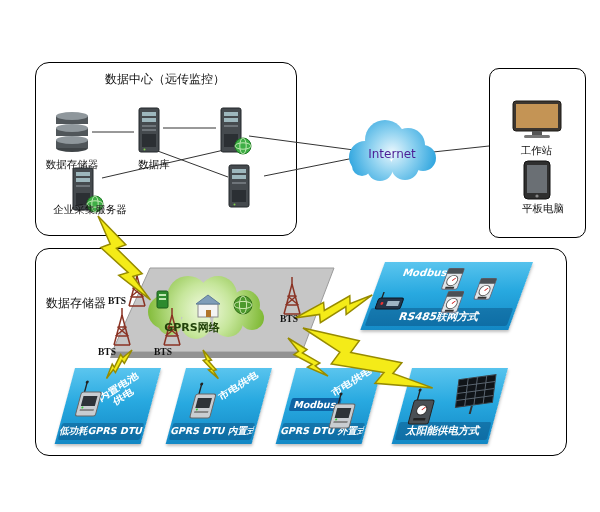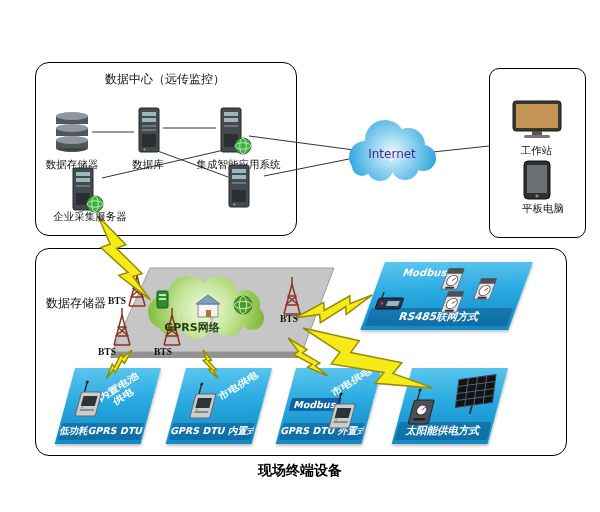--- a/index.html
+++ b/index.html
@@ -251,49 +251,48 @@
     <svg width="26" height="48" viewBox="0 0 26 48">
       <rect x="3" y="2" width="20" height="44" rx="2" fill="#454a4e" stroke="#23272a"></rect>
       <rect x="6" y="6" width="14" height="4" fill="#9db7bd"></rect>
         <rect x="6" y="12" width="14" height="4" fill="#9db7bd"></rect>
       <rect x="6" y="19" width="14" height="2" fill="#6e7479"></rect>
         <rect x="6" y="23" width="14" height="2" fill="#6e7479"></rect>
       <rect x="6" y="28" width="14" height="13" fill="#2b2f33"></rect>
         <circle cx="8.5" cy="43.5" r="1" fill="#7fd14a"></circle>
     </svg>
   </div>
-  <div class="lbl" style="left:122px;top:158px;width:52px;">数据库</div>
+  <div class="lbl" style="left:128px;top:158px;width:52px;">数据库</div>
 
   <div class="icon" style="left:218px;top:106px;">
     <svg width="34" height="50" viewBox="0 0 34 50">
       <rect x="3" y="2" width="20" height="44" rx="2" fill="#454a4e" stroke="#23272a"></rect>
       <rect x="6" y="6" width="14" height="4" fill="#9db7bd"></rect>
         <rect x="6" y="12" width="14" height="4" fill="#9db7bd"></rect>
       <rect x="6" y="19" width="14" height="2" fill="#6e7479"></rect>
         <rect x="6" y="28" width="14" height="13" fill="#2b2f33"></rect>
       <circle cx="25" cy="40" r="8" fill="#3fae46" stroke="#1c7a22"></circle>
       <ellipse cx="25" cy="40" rx="8" ry="3.2" fill="none" stroke="#bfe8b2"></ellipse>
       <ellipse cx="25" cy="40" rx="3.2" ry="8" fill="none" stroke="#bfe8b2"></ellipse>
     </svg>
   </div>
-  <div class="lbl" style="left:186px;top:158px;width:105px;">集成智能应用系统</div>
 
   <div class="icon" style="left:70px;top:166px;">
     <svg width="34" height="48" viewBox="0 0 34 48">
       <rect x="3" y="2" width="20" height="42" rx="2" fill="#454a4e" stroke="#23272a"></rect>
       <rect x="6" y="6" width="14" height="4" fill="#9db7bd"></rect>
         <rect x="6" y="12" width="14" height="4" fill="#9db7bd"></rect>
       <rect x="6" y="19" width="14" height="2" fill="#6e7479"></rect>
         <rect x="6" y="27" width="14" height="12" fill="#2b2f33"></rect>
       <circle cx="25" cy="38" r="8" fill="#3fae46" stroke="#1c7a22"></circle>
       <ellipse cx="25" cy="38" rx="8" ry="3.2" fill="none" stroke="#bfe8b2"></ellipse>
       <ellipse cx="25" cy="38" rx="3.2" ry="8" fill="none" stroke="#bfe8b2"></ellipse>
     </svg>
   </div>
-  <div class="lbl" style="left:45px;top:211px;width:90px;font-family:Liberation Mono, monospace;">企业采集服务器</div>
+  <div class="lbl" style="left:45px;top:203px;width:90px;">企业采集服务器</div>
 
   <div class="icon" style="left:226px;top:163px;">
     <svg width="26" height="46" viewBox="0 0 26 46">
       <rect x="3" y="2" width="20" height="42" rx="2" fill="#454a4e" stroke="#23272a"></rect>
       <rect x="6" y="6" width="14" height="4" fill="#9db7bd"></rect>
         <rect x="6" y="12" width="14" height="4" fill="#9db7bd"></rect>
       <rect x="6" y="19" width="14" height="2" fill="#6e7479"></rect>
         <rect x="6" y="27" width="14" height="12" fill="#2b2f33"></rect>
       <circle cx="8.5" cy="41.5" r="1" fill="#7fd14a"></circle>
     </svg>
@@ -319,15 +318,14 @@
   </div>
   <div class="lbl" style="left:489px;top:202px;width:108px;">平板电脑</div>
 
   <div class="lbl ttl" style="left:45px;top:296px;width:62px;">数据存储器</div>
   <div class="lbl gprs-lbl" style="left:152px;top:321px;width:80px;">GPRS网络</div>
   <div class="lbl bts" style="left:104px;top:296px;">BTS</div>
   <div class="lbl bts" style="left:94px;top:347px;">BTS</div>
   <div class="lbl bts" style="left:150px;top:347px;">BTS</div>
   <div class="lbl bts" style="left:276px;top:314px;">BTS</div>
 
-  <div class="caption" style="left:200px;top:462px;width:200px;">现场终端设备</div>
 
 </div>
 
 </body></html>

